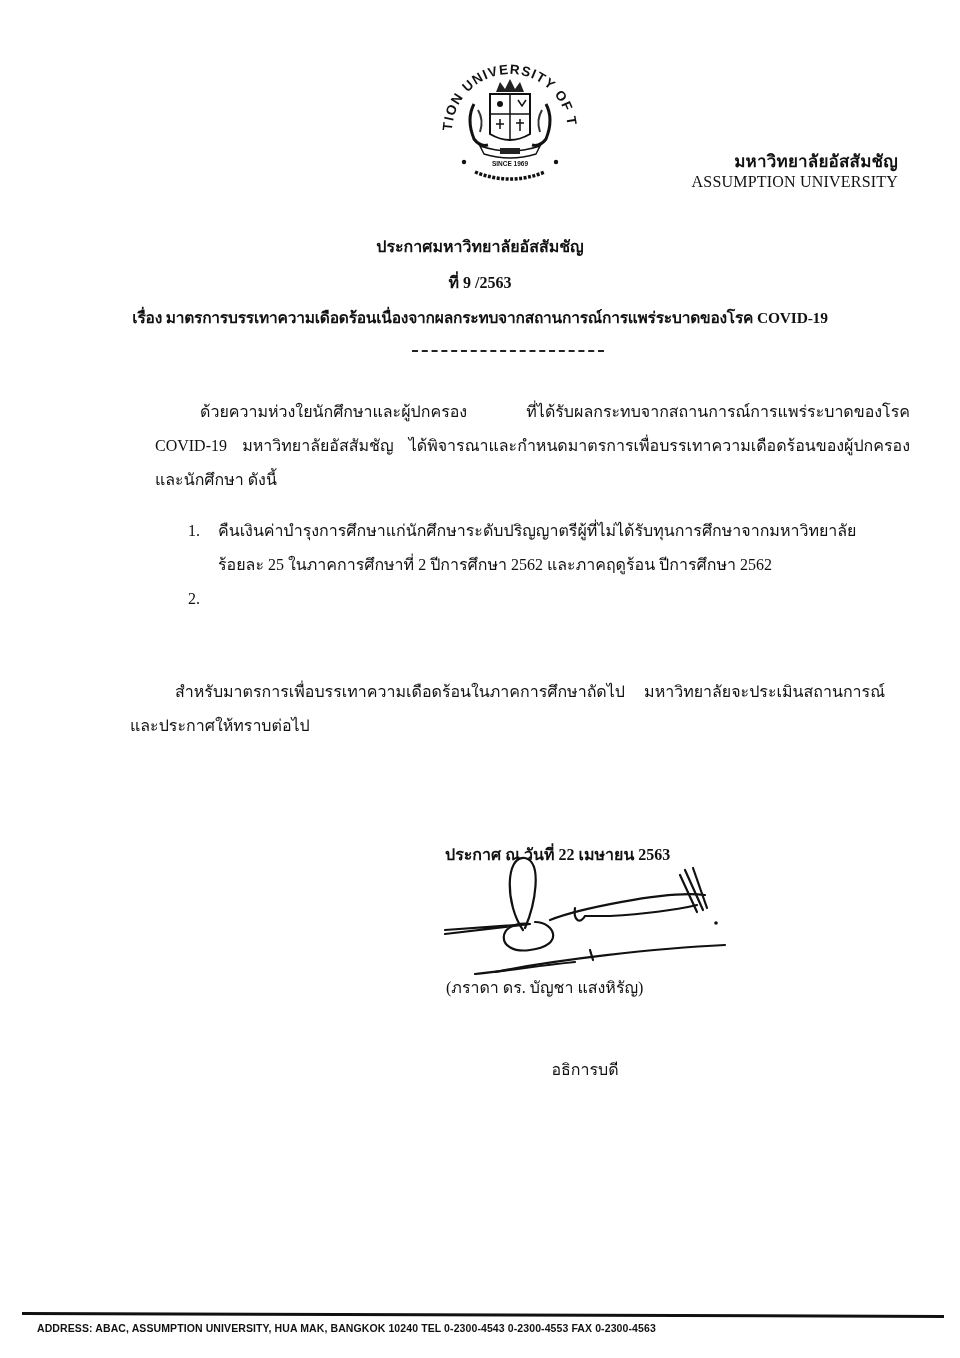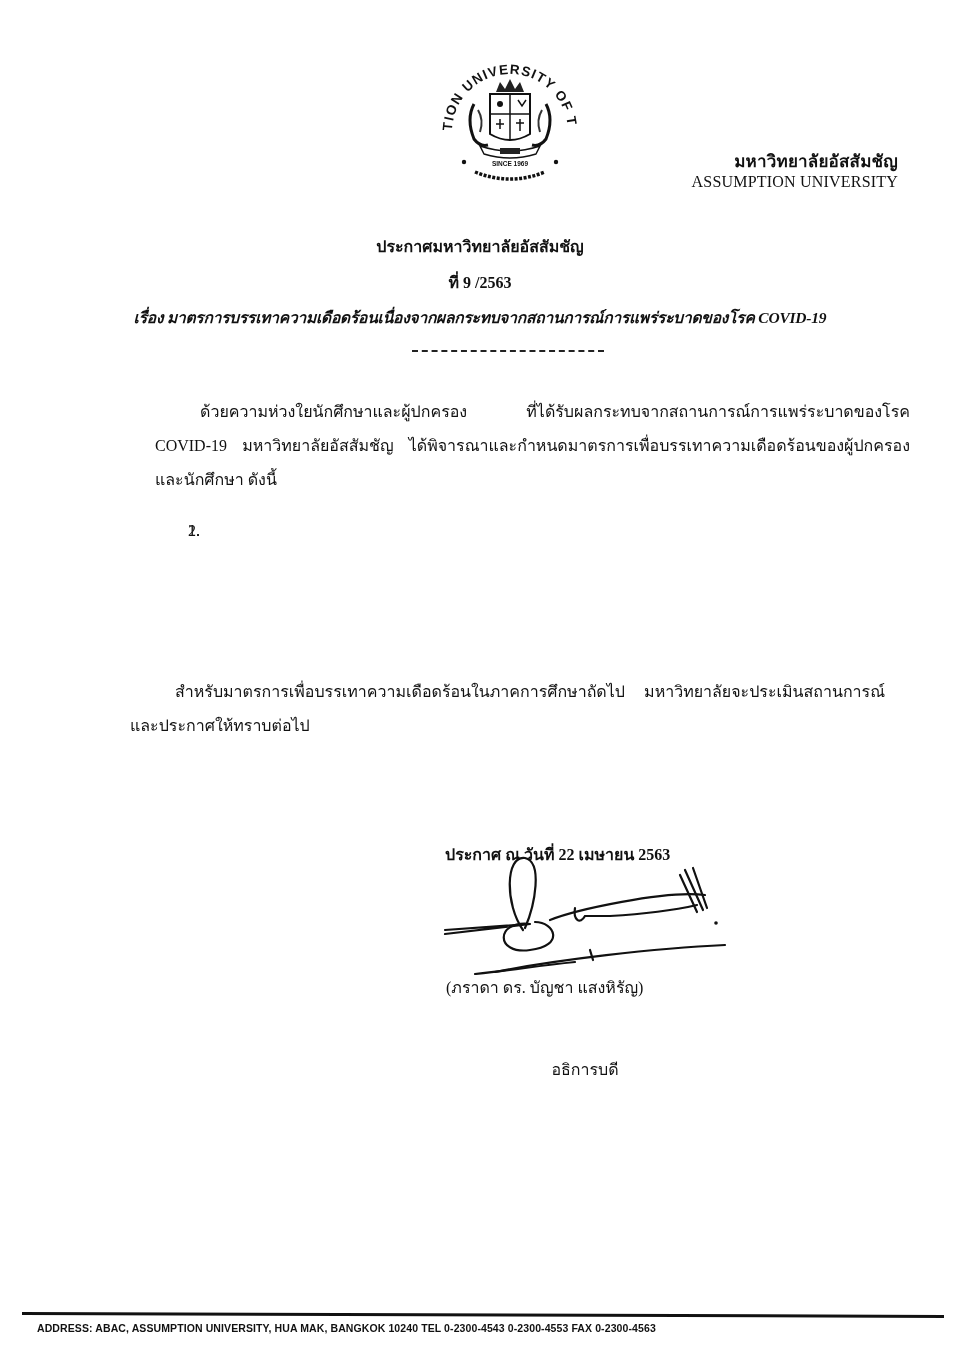--- a/index.html
+++ b/index.html
@@ -46,21 +46,21 @@
     
     .title {
       left: 0;
       width: 960px;
       text-align: center;
       font-weight: bold;
       font-size: 16px;
     }
     .t1 { top: 234px; }
     .t2 { top: 270px; }
-    .t3 { top: 305px; font-size: 15.5px; letter-spacing: -0.2px; font-style: italic; }
+    .t3 { top: 305px; font-size: 15.5px; letter-spacing: -0.2px; }
     .dash-rule {
       left: 412px;
       top: 350px;
       width: 192px;
       height: 0;
       border-top: 2px dashed #222;
     }
 
     
     .para {
@@ -197,20 +197,21 @@
 <div class="abs title t1">ประกาศมหาวิทยาลัยอัสสัมชัญ</div>
 <div class="abs title t2">ที่  9 /2563</div>
 <div class="abs title t3">เรื่อง มาตรการบรรเทาความเดือดร้อนเนื่องจากผลกระทบจากสถานการณ์การแพร่ระบาดของโรค COVID-19</div>
 <div class="abs dash-rule"></div>
 
 <div class="abs para p1">ด้วยความห่วงใยนักศึกษาและผู้ปกครอง ที่ได้รับผลกระทบจากสถานการณ์การแพร่ระบาดของโรค COVID-19  มหาวิทยาลัยอัสสัมชัญ ได้พิจารณาและกำหนดมาตรการเพื่อบรรเทาความเดือดร้อนของผู้ปกครองและนักศึกษา ดังนี้</div>
 
 <ol class="abs list">
   <li>
     <span class="num">1.</span>
+    <span>คืนเงินค่าบำรุงการศึกษาแก่นักศึกษาระดับปริญญาตรีผู้ที่ไม่ได้รับทุนการศึกษาจากมหาวิทยาลัย ร้อยละ 25 ในภาคการศึกษาที่ 2 ปีการศึกษา 2562 และภาคฤดูร้อน ปีการศึกษา 2562</span>
   </li>
   <li>
     <span class="num">2.</span>
   </li>
 </ol>
 
 <div class="abs para p2">สำหรับมาตรการเพื่อบรรเทาความเดือดร้อนในภาคการศึกษาถัดไป มหาวิทยาลัยจะประเมินสถานการณ์และประกาศให้ทราบต่อไป</div>
 
 <div class="abs date-line">ประกาศ ณ วันที่  22  เมษายน  2563</div>
 

